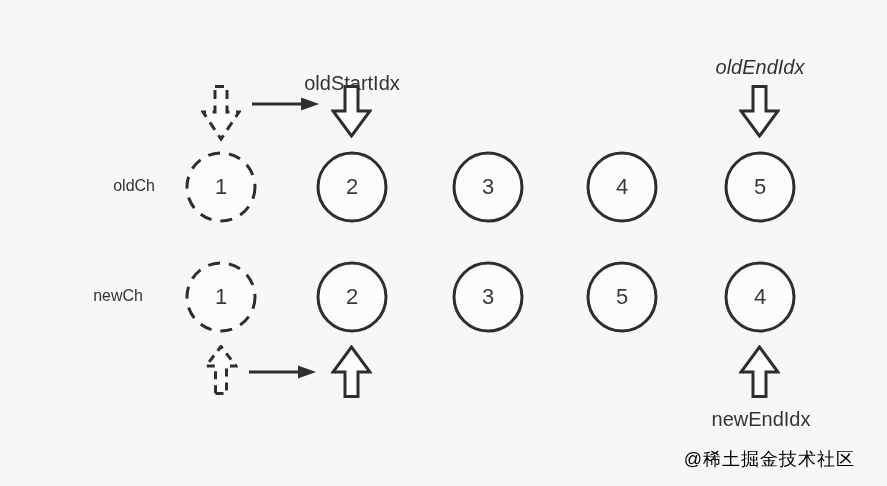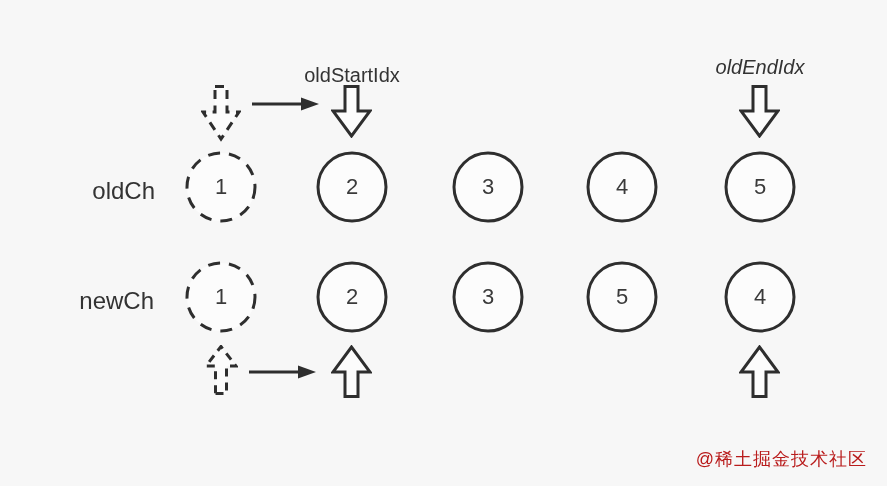--- a/index.html
+++ b/index.html
@@ -16,66 +16,66 @@
     width:160px;
     text-align:center;
     font-size:20px;
     color:#333333;
     white-space:nowrap;
   }
   .row-label{
     position:absolute;
     width:100px;
     text-align:right;
-    font-size:24px;
+    font-size:16px;
     color:#333333;
   }
   .node{
     position:absolute;
     width:72px;height:72px;
   }
   .node svg{position:absolute;left:0;top:0;width:72px;height:72px;}
   .node .num{
     position:absolute;left:0;top:0;right:0;bottom:0;
     display:flex;align-items:center;justify-content:center;
     font-size:22px;color:#3a3a3a;
   }
   .arrow{position:absolute;}
   .watermark{
     position:absolute;
-    right:20px;top:447px;
+    right:32px;top:447px;
     font-size:18px;
-    color:#b91c1c;
+    color:#000000;
     letter-spacing:1px;
   }
 </style>
 </head>
 <body>
 
 <div class="canvas">
 
-  <div class="pointer-label" style="left:272px;top:64px;">oldStartIdx</div>
+  <div class="pointer-label" style="left:272px;top:72px;">oldStartIdx</div>
   <div class="pointer-label" style="left:680px;top:56px;font-style:italic;">oldEndIdx</div>
 
   <svg class="arrow" style="left:201px;top:85px;" width="40" height="57" viewBox="0 0 40 57">
     <path d="M14 1.5 H26 V27 H38 L20 54 L2 27 H14 Z" fill="#fcfcfc" stroke="#2e2e2e" stroke-width="3" stroke-dasharray="9 6.5" stroke-linejoin="miter"></path>
   </svg>
   <svg class="arrow" style="left:251px;top:95px;" width="70" height="18" viewBox="0 0 70 18">
     <line x1="1" y1="9" x2="52" y2="9" stroke="#2e2e2e" stroke-width="3"></line>
     <polygon points="50,2.5 68,9 50,15.5" fill="#2e2e2e"></polygon>
   </svg>
   <svg class="arrow" style="left:331px;top:85px;" width="41" height="53" viewBox="0 0 41 53">
     <path d="M14 1.5 H27 V26 H39 L20.5 51 L2 26 H14 Z" fill="#fcfcfc" stroke="#2e2e2e" stroke-width="3" stroke-linejoin="miter"></path>
   </svg>
   <svg class="arrow" style="left:739px;top:85px;" width="41" height="53" viewBox="0 0 41 53">
     <path d="M14 1.5 H27 V26 H39 L20.5 51 L2 26 H14 Z" fill="#fcfcfc" stroke="#2e2e2e" stroke-width="3" stroke-linejoin="miter"></path>
   </svg>
 
   <div class="row-label" style="left:55px;top:177px;">oldCh</div>
-  <div class="row-label" style="left:54px;top:287px;">newCh</div>
+  <div class="row-label" style="left:43px;top:287px;">newCh</div>
 
   <div class="node" style="left:185px;top:151px;">
     <svg viewBox="0 0 72 72">
       <circle cx="36" cy="36" r="34" fill="#fcfcfc" stroke="#2e2e2e" stroke-width="3" stroke-dasharray="12 9"></circle>
     </svg>
     <span class="num">1</span>
   </div>
   <div class="node" style="left:316px;top:151px;">
     <svg viewBox="0 0 72 72">
       <circle cx="36" cy="36" r="34" fill="#fcfcfc" stroke="#2e2e2e" stroke-width="3"></circle>
@@ -139,16 +139,17 @@
     <line x1="1" y1="9" x2="52" y2="9" stroke="#2e2e2e" stroke-width="3"></line>
     <polygon points="50,2.5 68,9 50,15.5" fill="#2e2e2e"></polygon>
   </svg>
   <svg class="arrow" style="left:331px;top:345px;" width="41" height="53" viewBox="0 0 41 53">
     <path d="M14 51.5 H27 V27 H39 L20.5 2 L2 27 H14 Z" fill="#fcfcfc" stroke="#2e2e2e" stroke-width="3" stroke-linejoin="miter"></path>
   </svg>
   <svg class="arrow" style="left:739px;top:345px;" width="41" height="53" viewBox="0 0 41 53">
     <path d="M14 51.5 H27 V27 H39 L20.5 2 L2 27 H14 Z" fill="#fcfcfc" stroke="#2e2e2e" stroke-width="3" stroke-linejoin="miter"></path>
   </svg>
 
+  <div class="pointer-label" style="left:681px;top:408px;">newEndIdx</div>
 
   <div class="watermark">@稀土掘金技术社区</div>
 
 </div>
 
 </body></html>

